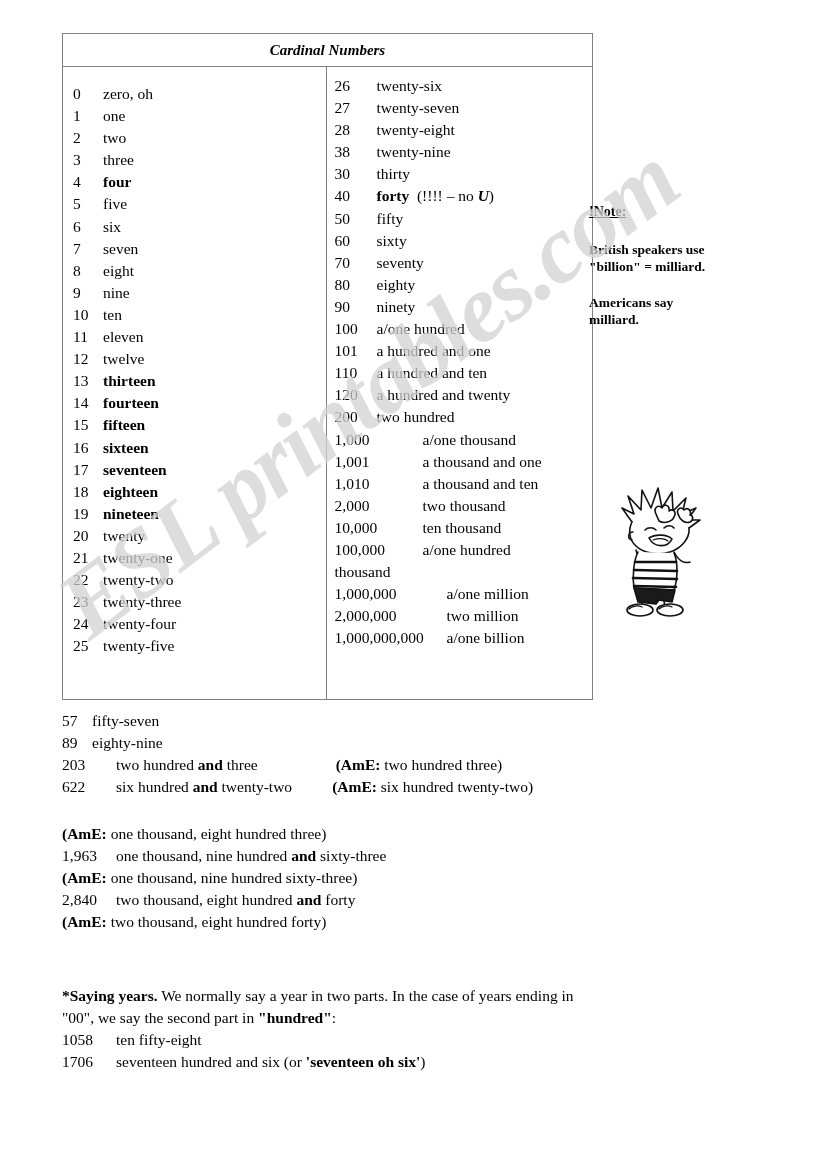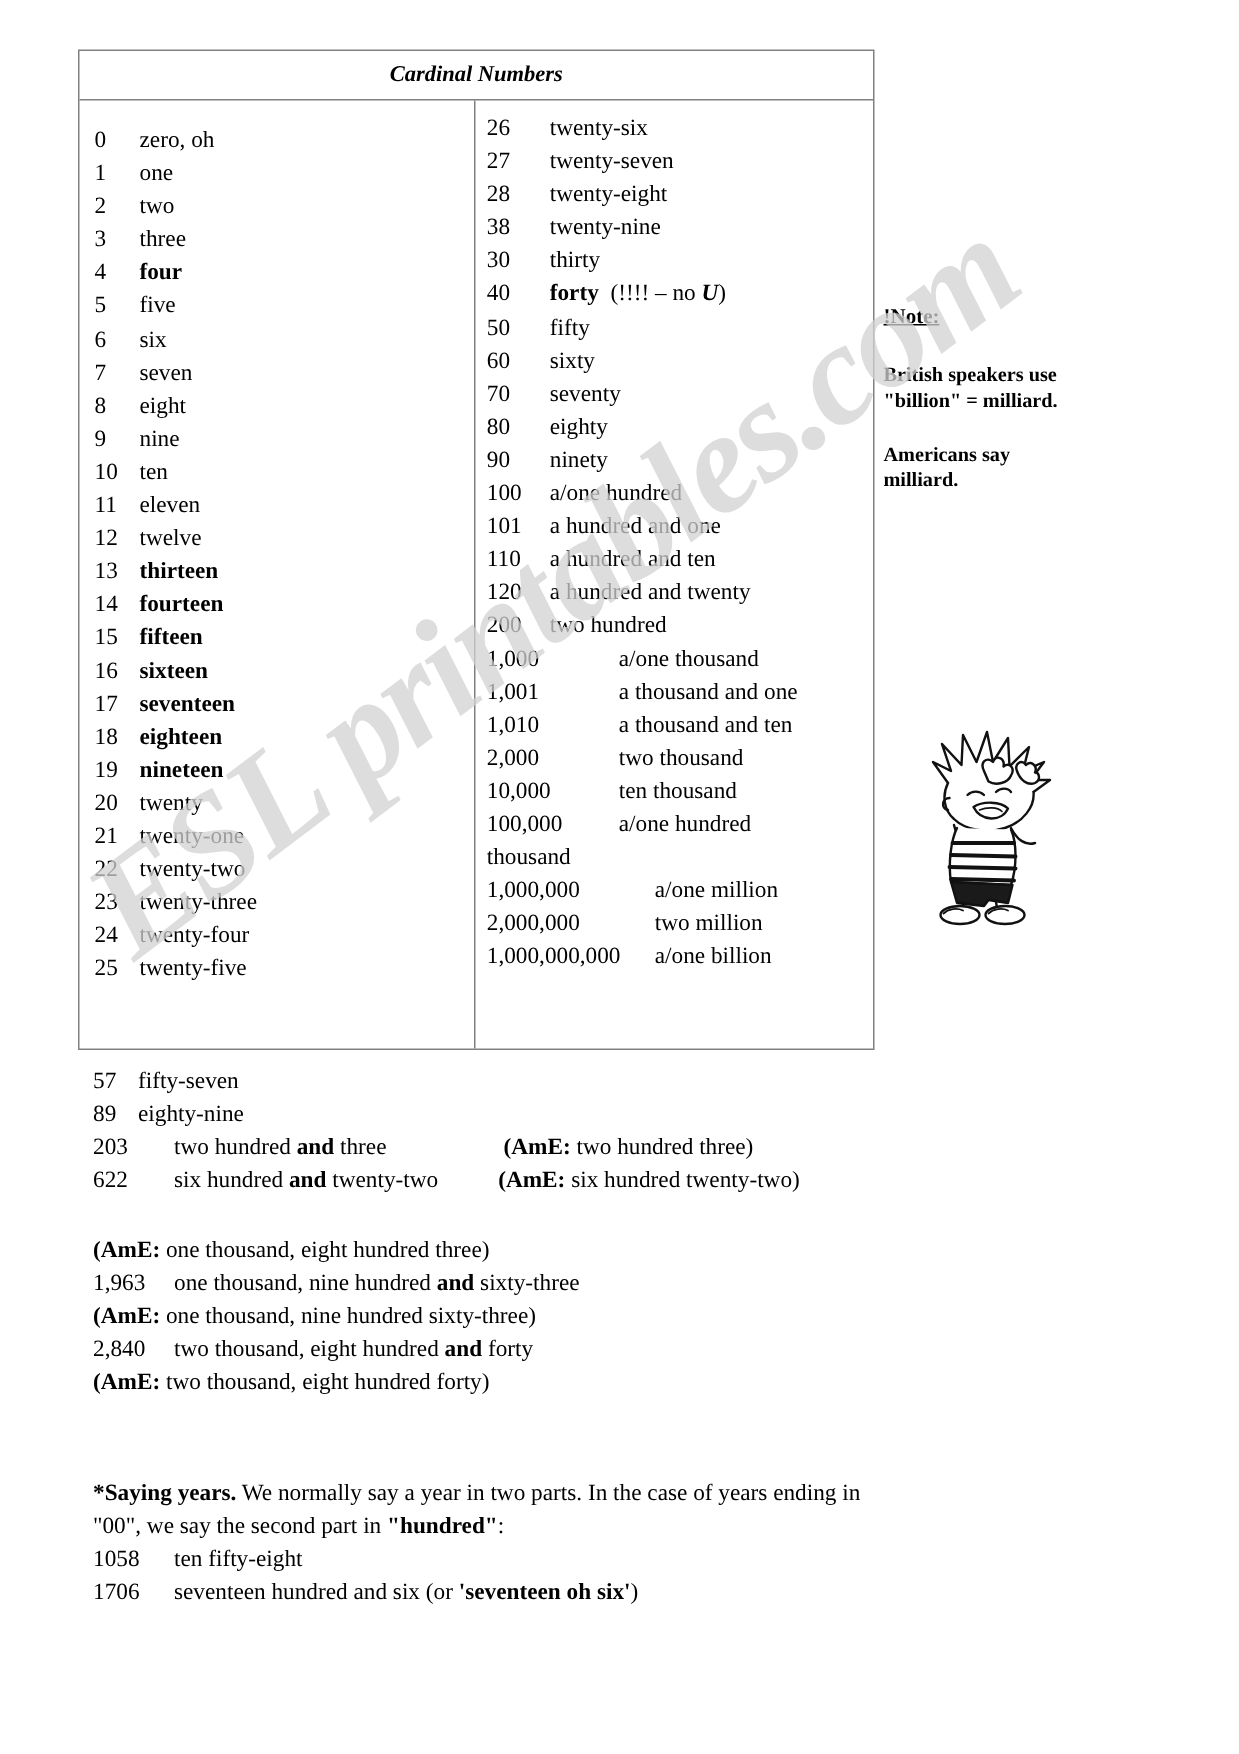--- a/index.html
+++ b/index.html
@@ -38,21 +38,21 @@
     opacity: 0.75;
     white-space: nowrap;
     transform: rotate(-37deg);
     transform-origin: left center;
     letter-spacing: -2px;
   }
 
   
   #cardinal-box {
     position: absolute;
-    left: 52px;
+    left: 62px;
     top: 33px;
     width: 531px;
     height: 667px;
     border: 1px solid #808080;
     box-sizing: border-box;
     background: transparent;
     z-index: 2;
   }
   #cardinal-box .box-title {
     height: 33px;

